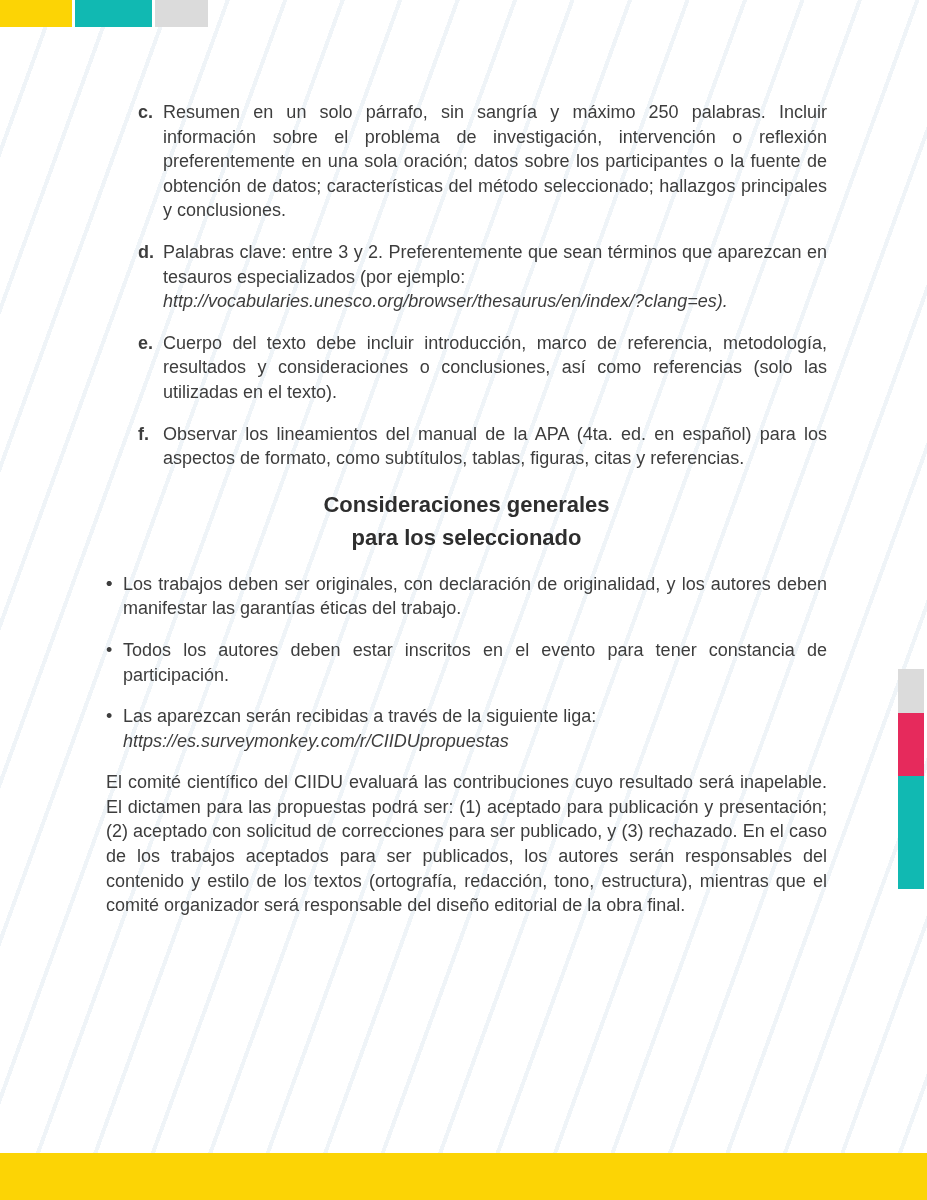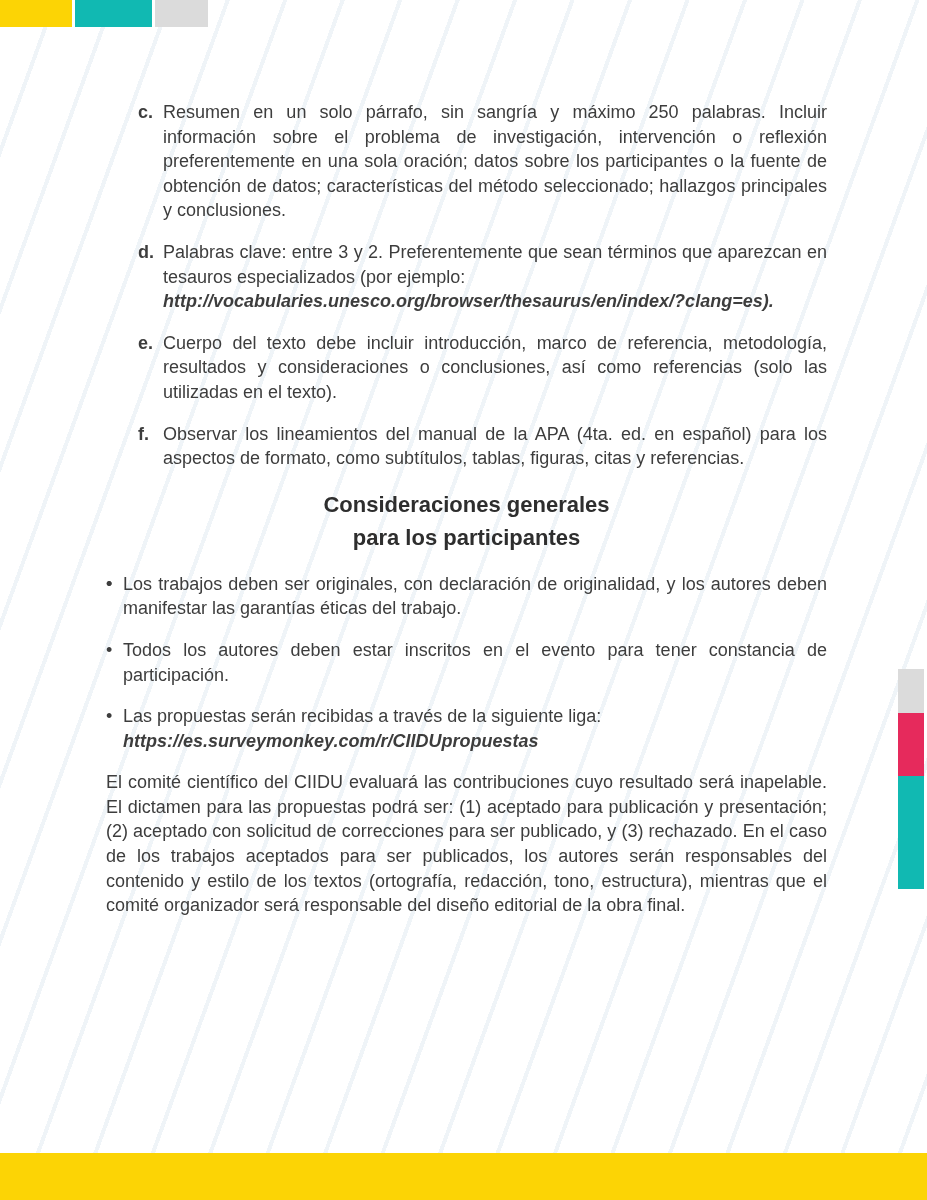--- a/index.html
+++ b/index.html
@@ -44,21 +44,21 @@
     font-size:18px;line-height:24.6px;
   }
 
   ol.lettered{list-style:none;margin:0 0 0 32px;padding:0;}
   ol.lettered li{
     position:relative;padding-left:25px;margin:0 0 17px;
     text-align:justify;
   }
   ol.lettered .lbl{position:absolute;left:0;top:0;font-weight:bold;}
 
-  .doc-link{font-weight:bold;font-style:italic;color:var(--body-text);}
+  .doc-link{font-weight:normal;font-style:italic;color:var(--body-text);}
 
   h1.section-title{
     font-size:22px;line-height:33px;font-weight:bold;
     color:var(--heading-text);text-align:center;
     margin:10px 0 18px;
   }
   h1.section-title .tl{display:block;}
   h1.review-title{margin:12px 0 14px;}
 
   ul.bullets{list-style:none;margin:0;padding:0;}
@@ -104,38 +104,38 @@
         <span>Cuerpo del texto debe incluir introducción, marco de referencia, metodología, resultados y consideraciones o conclusiones, así como referencias (solo las utilizadas en el texto).</span>
       </li>
       <li>
         <span class="lbl">f.</span>
         <span>Observar los lineamientos del manual de la APA (4ta. ed. en español) para los aspectos de formato, como subtítulos, tablas, figuras, citas y referencias.</span>
       </li>
     </ol>
 
     <h1 class="section-title">
       <span class="tl">Consideraciones generales</span>
-      <span class="tl">para los participantes</span>
+      <span class="tl">para los seleccionado</span>
     </h1>
 
     <ul class="bullets">
       <li>
         <span class="dot">•</span>
       </li>
       <li>
         <span class="dot">•</span>
         <span>Los trabajos deben ser originales, con declaración de originalidad, y los autores deben manifestar las garantías éticas del trabajo.</span>
       </li>
       <li>
         <span class="dot">•</span>
         <span>Todos los autores deben estar inscritos en el evento para tener constancia de participación.</span>
       </li>
       <li>
         <span class="dot">•</span>
-        <span>Las propuestas serán recibidas a través de la siguiente liga:</span><br>
+        <span>Las aparezcan serán recibidas a través de la siguiente liga:</span><br>
         <span class="doc-link">https://es.surveymonkey.com/r/CIIDUpropuestas</span>
       </li>
     </ul>
 
 
     <p class="para">El comité científico del CIIDU evaluará las contribuciones cuyo resultado será inapelable. El dictamen para las propuestas podrá ser: (1) aceptado para publicación y presentación; (2) aceptado con solicitud de correcciones para ser publicado, y (3) rechazado. En el caso de los trabajos aceptados para ser publicados, los autores serán responsables del contenido y estilo de los textos (ortografía, redacción, tono, estructura), mientras que el comité organizador será responsable del diseño editorial de la obra final.</p>
 
   </div>
 
   <div class="bottom-bar"></div>

